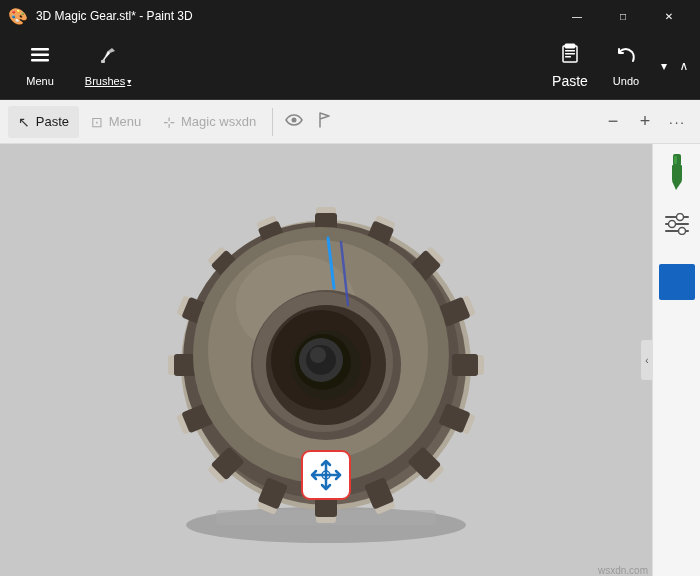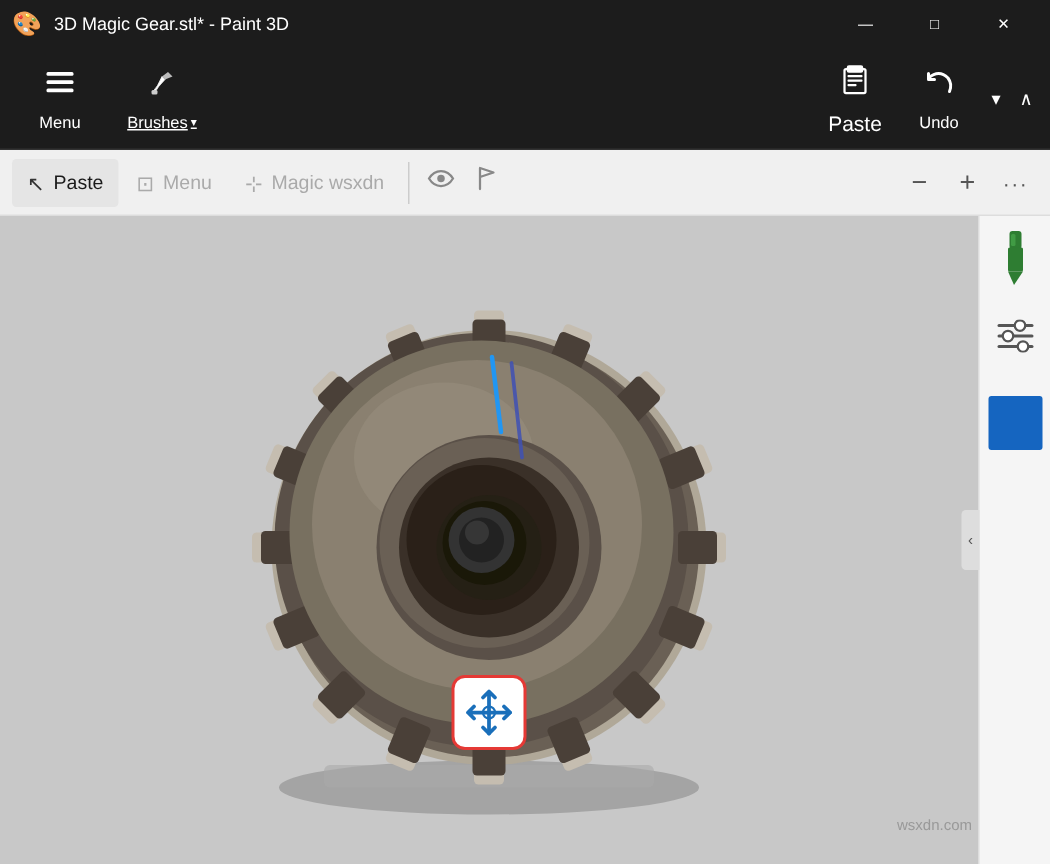--- a/index.html
+++ b/index.html
@@ -143,21 +143,21 @@
       position: absolute;
       top: 0; left: 0; right: 0; bottom: 0;
       display: flex;
       align-items: center;
       justify-content: center;
     }
 
     
     .watermark {
       position: absolute;
-      bottom: 20px;
+      bottom: 0;
       right: 4px;
       font-size: 10px;
       color: #999;
     }
   </style>
 </head>
 <body>
 
 <div id="titlebar">
   <div id="titlebar-left">

